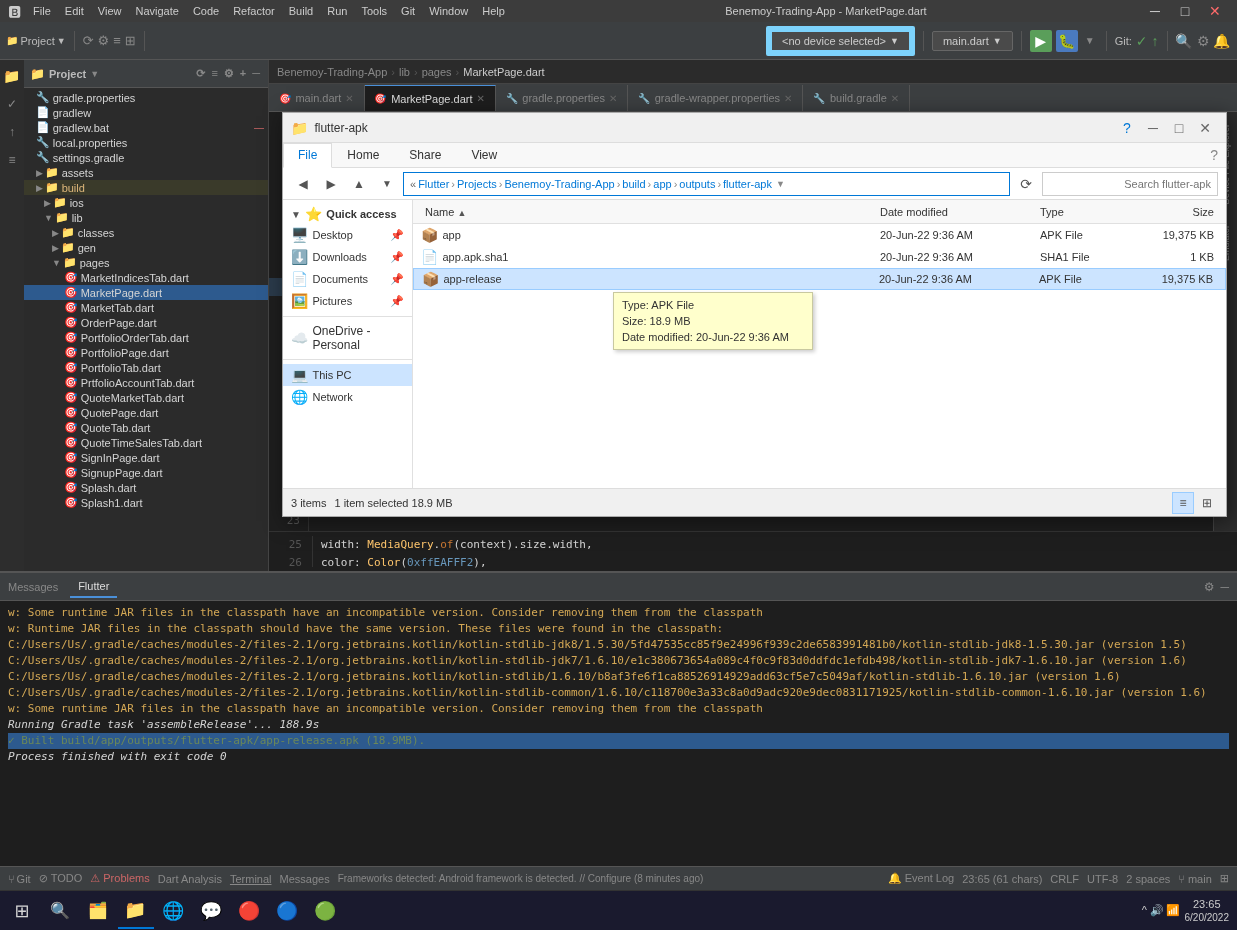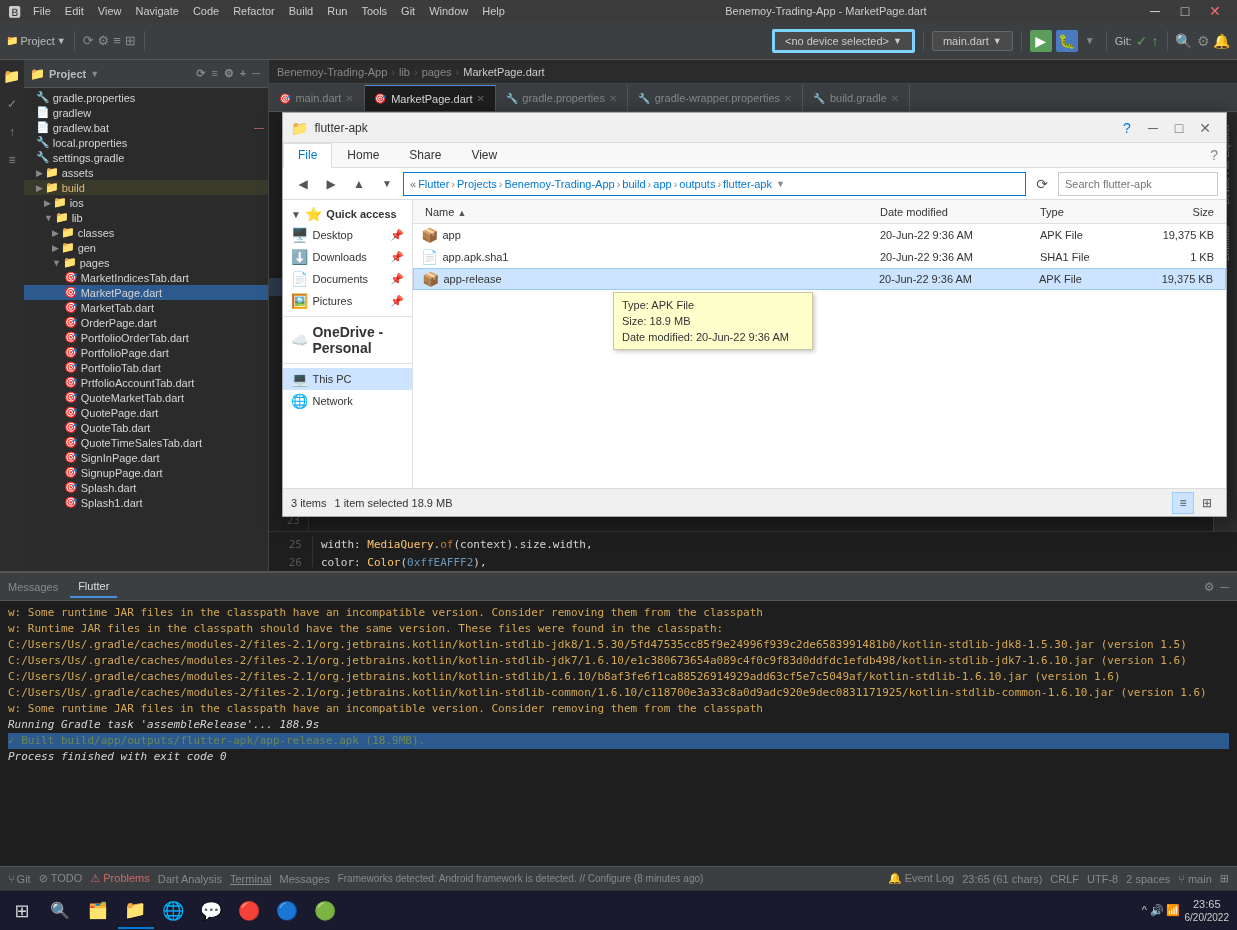--- a/index.html
+++ b/index.html
@@ -83,21 +83,21 @@
     .ribbon-tab { padding: 4px 14px; font-size: 12px; cursor: pointer; color: #333; border: 1px solid transparent; }
     .ribbon-tab.active { background: white; border-color: #ddd #ddd white #ddd; margin-bottom: -1px; color: #0078d7; }
 
     
     .dialog-address { height: 32px; background: white; border-bottom: 1px solid #ddd; display: flex; align-items: center; padding: 0 8px; gap: 4px; }
     .addr-nav { width: 24px; height: 24px; display: flex; align-items: center; justify-content: center; cursor: pointer; border: 1px solid transparent; border-radius: 2px; font-size: 12px; color: #555; }
     .addr-path { flex: 1; height: 24px; background: white; border: 1px solid #0078d7; display: flex; align-items: center; padding: 0 6px; font-size: 11px; color: #333; gap: 2px; }
     .addr-sep { color: #888; }
     .addr-crumb { color: #0078d7; cursor: pointer; font-size: 11px; }
     .addr-refresh { width: 24px; height: 24px; display: flex; align-items: center; justify-content: center; cursor: pointer; border: 1px solid transparent; border-radius: 2px; font-size: 14px; color: #555; }
-    .addr-search { height: 24px; width: 160px; border: 1px solid #ccc; padding: 0 6px; font-size: 11px; }
+    .addr-search { height: 24px; width: 176px; border: 1px solid #ccc; padding: 0 6px; font-size: 11px; text-align: right; }
 
     
     .dialog-body { flex: 1; display: flex; overflow: hidden; }
     .dialog-sidebar { width: 130px; background: white; border-right: 1px solid #e0e0e0; padding: 4px 0; overflow: auto; }
     .sidebar-item { display: flex; align-items: center; gap: 4px; padding: 3px 8px; cursor: pointer; font-size: 11px; color: #333; }
     .sidebar-item.selected { background: #cce4ff; }
     .sidebar-item .s-icon { font-size: 14px; }
     .sidebar-divider { height: 1px; background: #e0e0e0; margin: 4px 0; }
     .quick-access-header { display: flex; align-items: center; gap: 4px; padding: 2px 8px; font-size: 11px; color: #333; font-weight: bold; cursor: pointer; }
 
@@ -175,21 +175,21 @@
         <span>Project</span>
         <span style="font-size:9px;">▼</span>
       </span>
       <div class="toolbar-sep"></div>
       <span style="color:#888; font-size:13px;">⟳</span>
       <span style="color:#888; font-size:13px;">⚙</span>
       <span style="color:#888; font-size:13px;">≡</span>
       <span style="color:#888; font-size:13px;">⊞</span>
       <div class="toolbar-sep"></div>
       <div class="toolbar-spacer"></div>
-      <span style="background:#4a4a4a; border:3px solid #7dd3fc; color:#ccc; font-size:11px; padding:3px 10px; border-radius:2px; cursor:pointer; display:flex; align-items:center; gap:4px;">
+      <span style="background:#4a4a4a; border:6px solid #7dd3fc; color:#ccc; font-size:11px; padding:3px 10px; border-radius:2px; cursor:pointer; display:flex; align-items:center; gap:4px;">
         <span>&lt;no device selected&gt;</span>
         <span style="font-size:9px;">▼</span>
       </span>
       <div class="toolbar-sep"></div>
       <span style="background:#4a4a4a; border:1px solid #666; color:#ccc; font-size:11px; padding:3px 10px; border-radius:2px; cursor:pointer; display:flex; align-items:center; gap:4px;">
         <span>main.dart</span>
         <span style="font-size:9px;">▼</span>
       </span>
       <div class="toolbar-sep"></div>
       <span style="background:#5a9e5a; color:white; width:22px; height:22px; display:flex; align-items:center; justify-content:center; border-radius:2px; font-size:14px; cursor:pointer;">▶</span>
@@ -604,21 +604,21 @@
             <span style="margin-left:auto; font-size:11px; color:#aaa;">📌</span>
           </div>
           <div class="sidebar-item">
             <span class="s-icon">🖼️</span>
             <span>Pictures</span>
             <span style="margin-left:auto; font-size:11px; color:#aaa;">📌</span>
           </div>
           <div class="sidebar-divider"></div>
           <div class="sidebar-item">
             <span class="s-icon">☁️</span>
-            <span style="font-size:14px;font-weight:bold;">OneDrive - Personal</span>
+            <span style="font-size:12px;">OneDrive - Personal</span>
           </div>
           <div class="sidebar-divider"></div>
           <div class="sidebar-item selected">
             <span class="s-icon">💻</span>
             <span>This PC</span>
           </div>
           <div class="sidebar-item">
             <span class="s-icon">🌐</span>
             <span>Network</span>
           </div>

